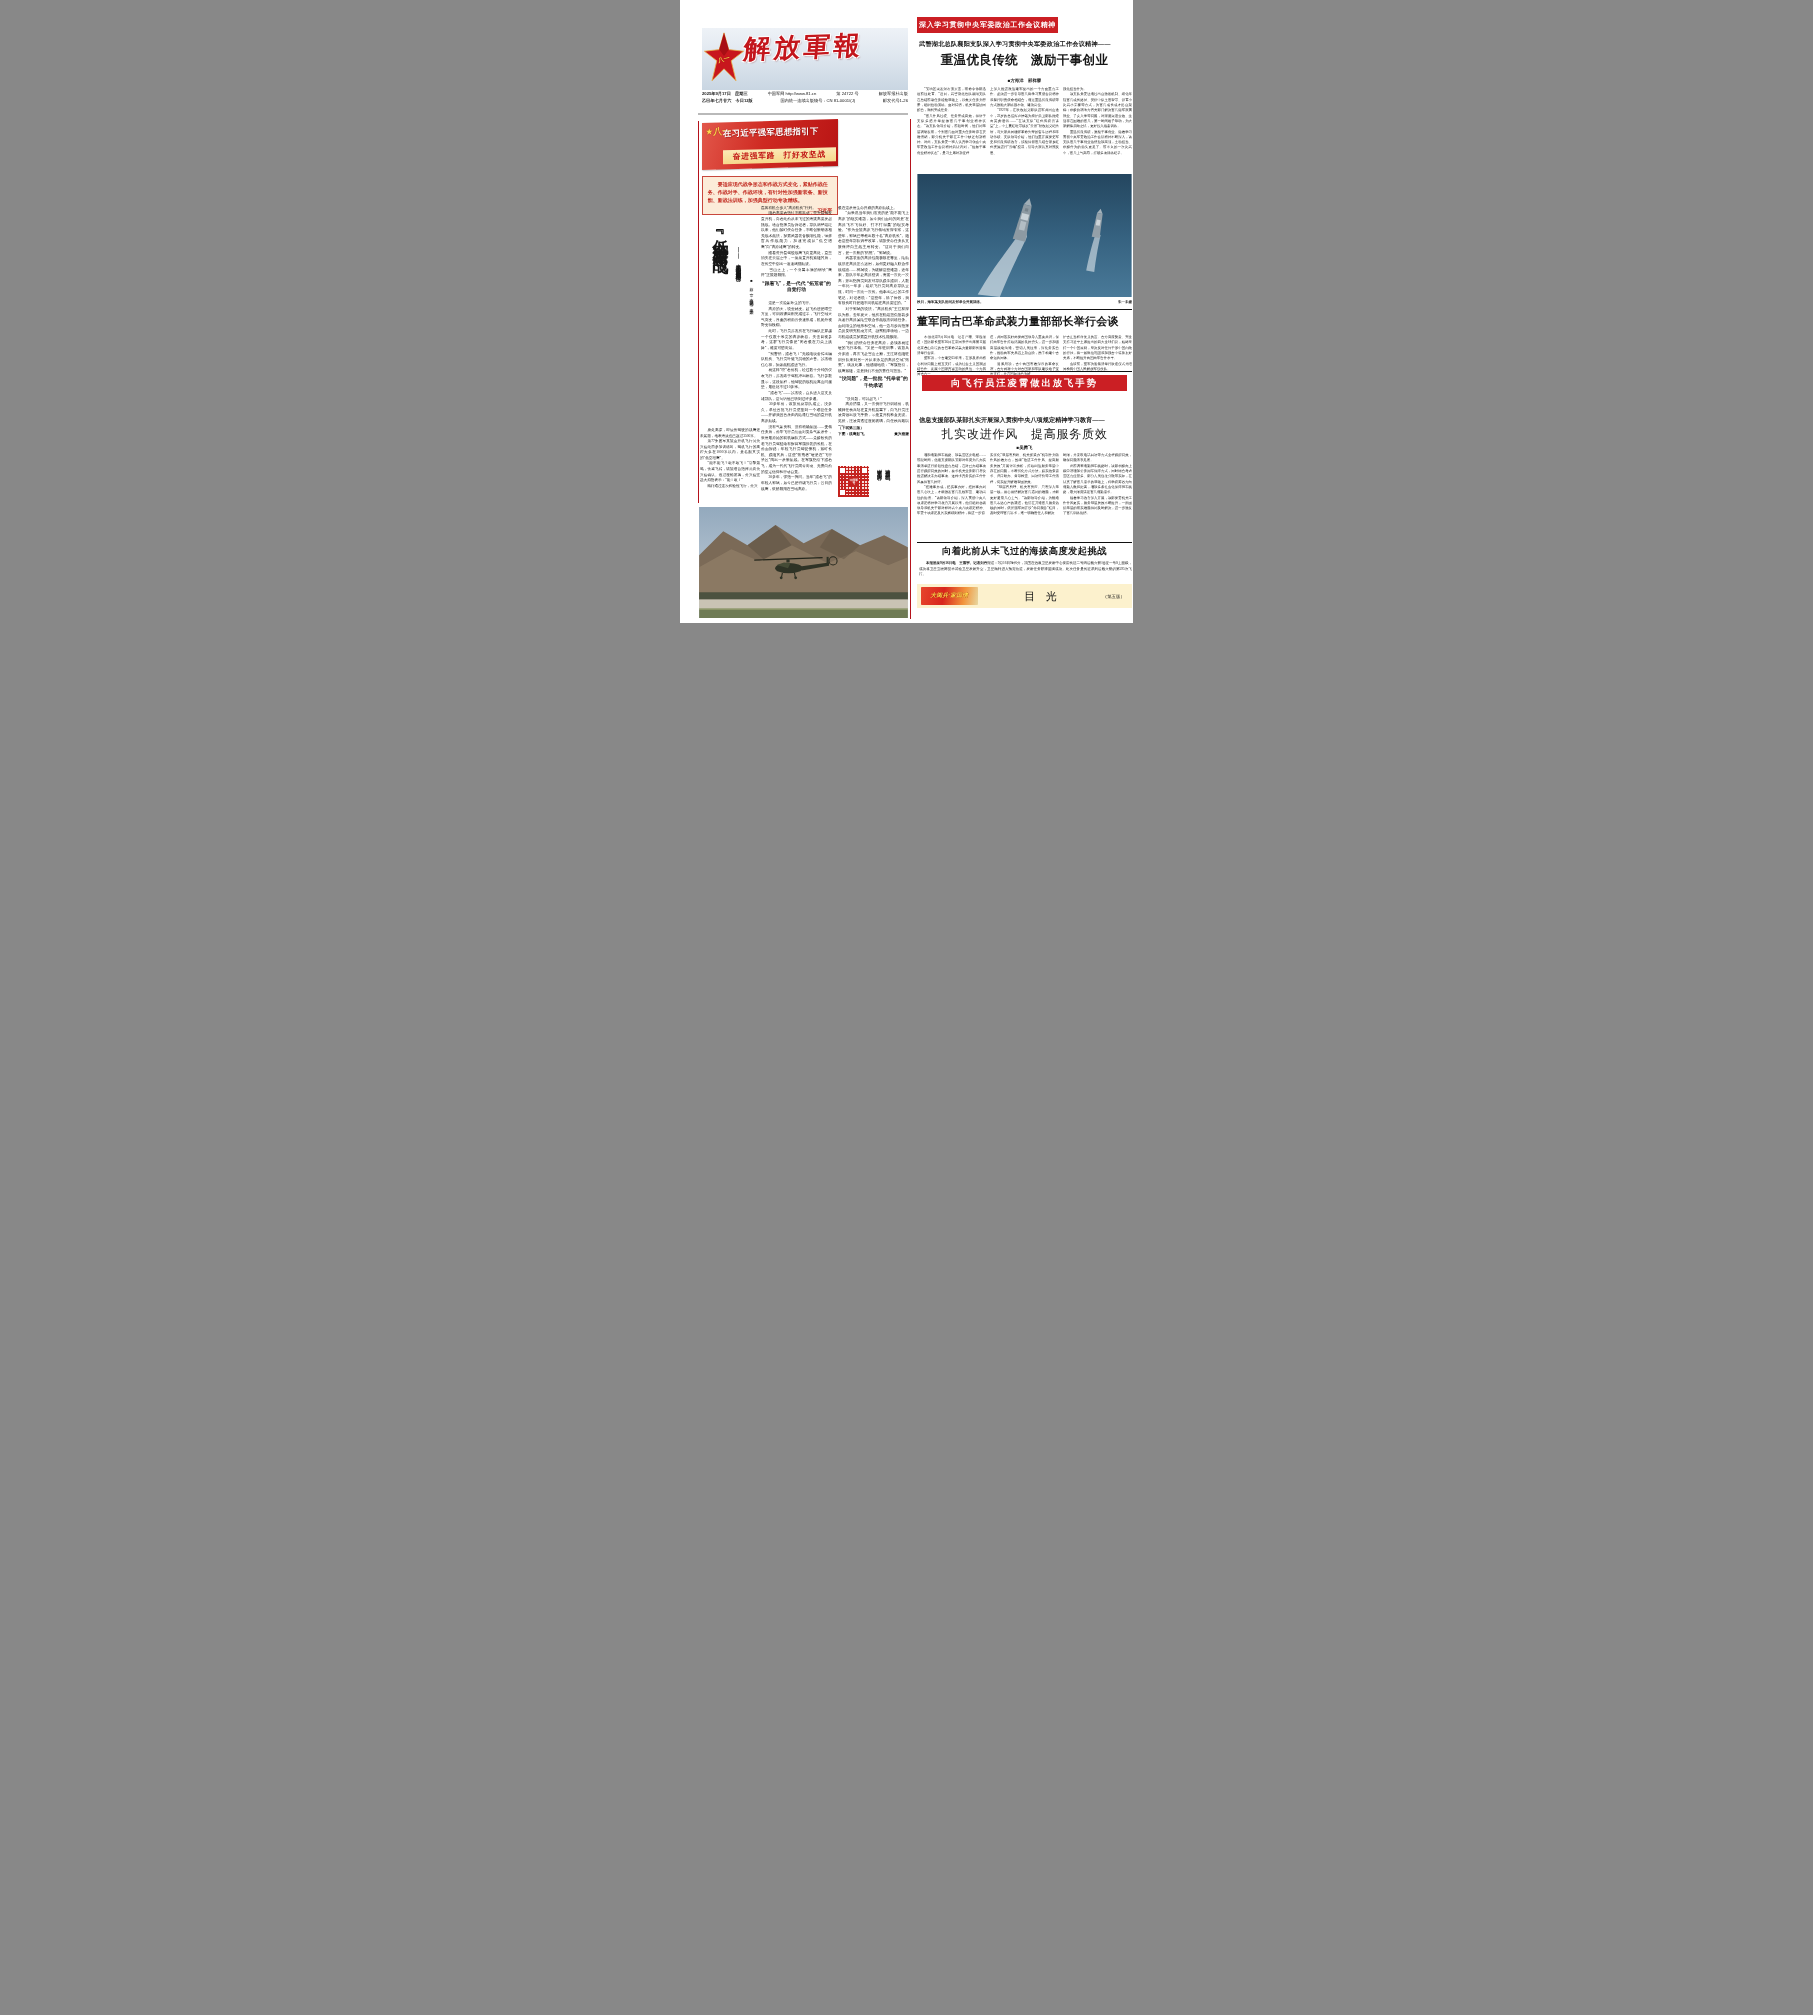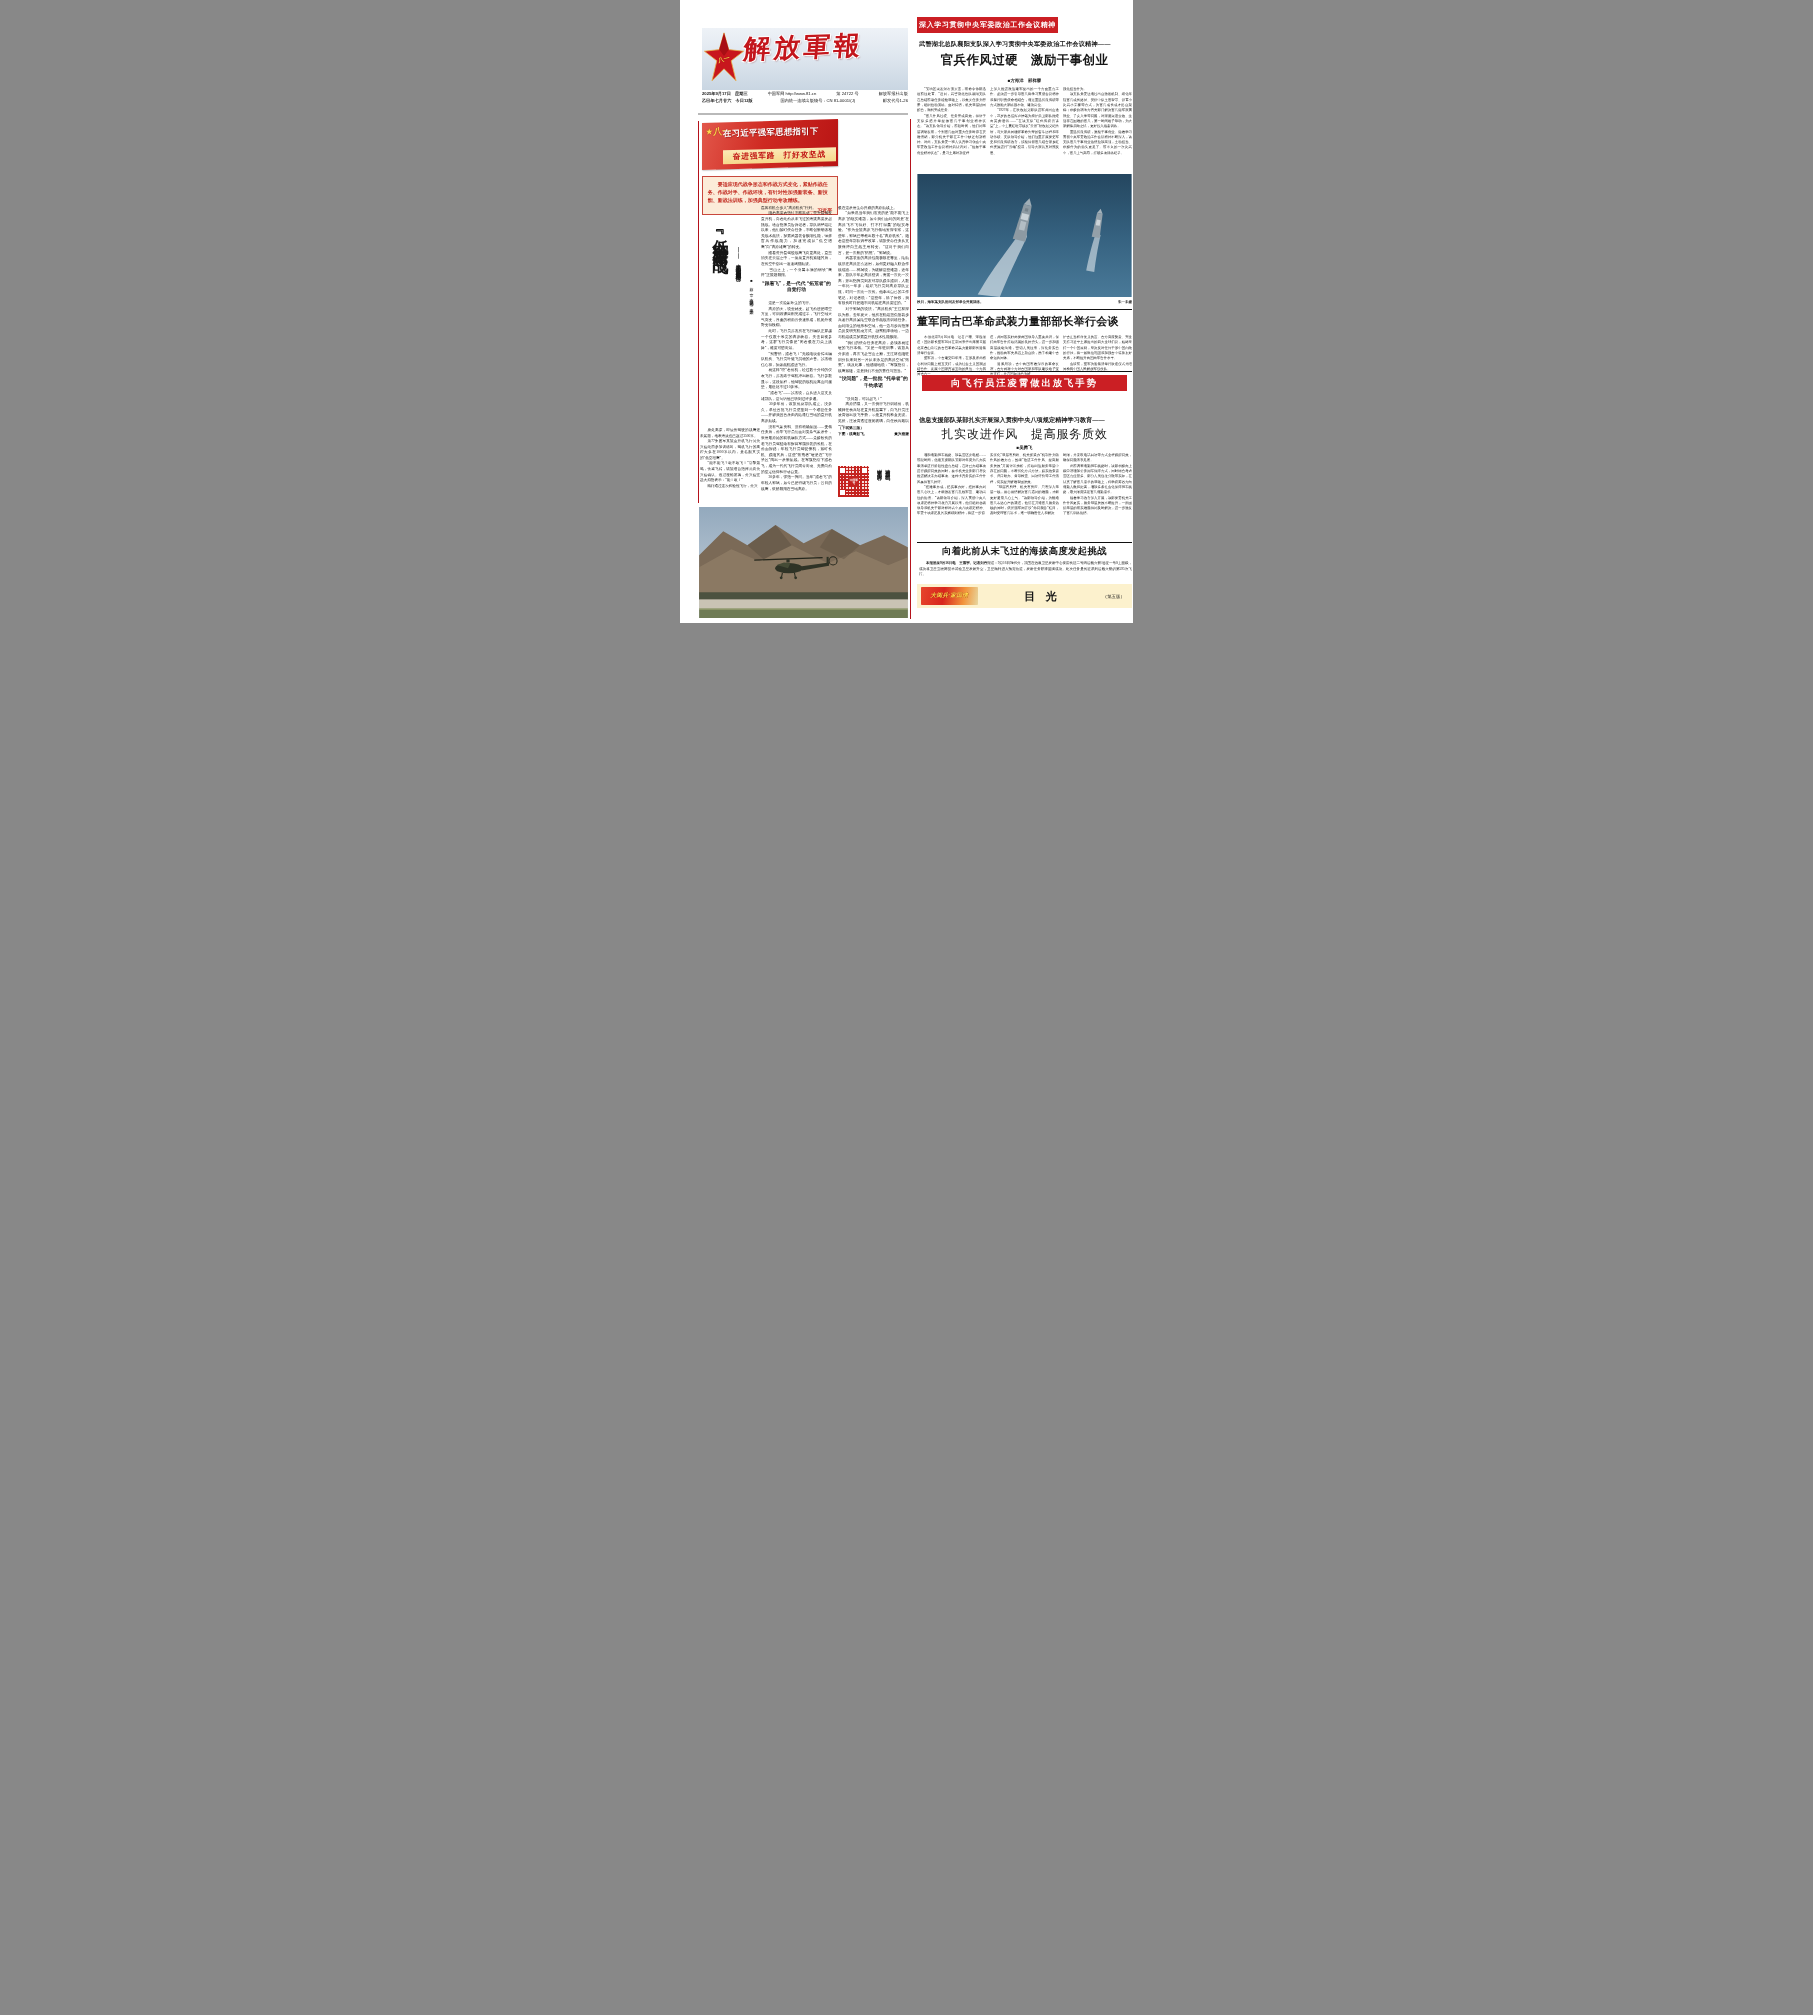--- a/index.html
+++ b/index.html
@@ -94,21 +94,21 @@
   .r3c1{left:237px;top:453px;} .r3c2{310px;top:453px;left:310px;} .r3c3{left:383px;top:453px;}
   .rule-b4{left:237px;top:542px;width:215px;height:1px;background:#111;}
   .headline4{left:237px;top:545px;width:215px;text-align:center;font-size:9.3px;font-weight:900;letter-spacing:0.4px;}
   .satbody{left:239px;top:561px;width:213px;height:19.3px;font-size:3.5px;line-height:1.6;text-align:justify;overflow:hidden;}
   .footerbox{left:237px;top:584px;width:215px;height:24px;background:#fcf1cd;display:flex;align-items:center;}
   .minibanner{width:57px;height:18.5px;margin-left:4px;border-radius:0.8px;position:relative;overflow:hidden;
     background:linear-gradient(100deg,#e6452b 0%,#d8251c 40%,#f2953c 75%,#e8d7a0 100%);
     display:flex;align-items:center;justify-content:center;}
   .minibanner span{color:#ffd94d;font-weight:900;font-size:5.6px;font-style:italic;letter-spacing:0.4px;
     text-shadow:0.4px 0.4px 0 #8a1003;}
-  .muguang{flex:1;text-align:center;font-size:11px;font-weight:700;letter-spacing:10.5px;text-indent:10.5px;}
+  .muguang{flex:1;text-align:center;font-size:11px;font-weight:400;letter-spacing:10.5px;text-indent:10.5px;}
   .pageref{margin-right:7.3px;font-size:4.4px;}
 </style>
 </head>
 <body>
 
 <div class="page">
 
   <div class="abs masthead">
     <div class="star-wrap">
       <svg width="40" height="52" viewBox="0 0 100 130">
@@ -235,21 +235,21 @@
         <line x1="22" y1="14" x2="24" y2="24" stroke="#23261c" stroke-width="2.5"></line>
         <circle cx="-11" cy="26" r="3.5"></circle>
           <circle cx="25" cy="26" r="3.5"></circle>
         <rect x="2" y="-20" width="8" height="8" fill="#2f3326"></rect>
       </g>
     </svg>
   </div>
 
   <div class="abs banner1 sans">深入学习贯彻中央军委政治工作会议精神</div>
   <div class="abs kicker1 sans">武警湖北总队襄阳支队深入学习贯彻中央军委政治工作会议精神——</div>
-  <div class="abs headline1 sans">官兵作风过硬　激励干事创业</div>
+  <div class="abs headline1 sans">重温优良传统　激励干事创业</div>
   <div class="abs byline1">■方海洋　郭祥霖</div>
   <div class="abs rcol r1c1 jt">　　“某地区突发泥石流灾害，现命令你部迅速前往处置。”近日，武警湖北总队襄阳支队在总结前期任务经验基础上，以救灾任务为背景，组织拉动演练。面对特情，机关基层协同配合，顺利完成任务。
 　　“官兵作风过硬、任务完成高效，得益于支队多措并举提振官兵干事创业精神状态。”该支队领导介绍，前段时间，他们到基层调研发现，个别官兵面对重大任务时存在畏难情绪，部分机关干部在工作中缺乏创新精神。对此，支队党委一班人认真学习领会中央军委政治工作会议精神后认识到，“提振干事创业精神状态”，是习主席对新征程</div>
   <div class="abs rcol r1c2 jt">上深入推进政治建军提出的一个方面重点工作。必须进一步引导官兵将学习贯彻会议精神和履行职责使命相结合，通过重温优良传统等方式激励大家练强本领、建功岗位。
 　　“1927年，在秋收起义部队进军井冈山途中，22岁的总指挥卢德铭为掩护后卫部队撤退而英勇牺牲……”在该支队“红色传统云讲堂”上，中士夏红旺带战友“云游”秋收起义纪念馆，与大家共同缅怀革命先辈的奋斗历程和丰功伟绩。支队领导介绍，他们注重开展党史军史和优良传统教育，鼓励休假官兵结合家乡红色资源进行“云端”授课，引导大家认真对照反思、</div>
   <div class="abs rcol r1c3 jt">强化担当作为。
 　　该支队党委还通过出台激励机制、细化年轻官兵成长路径、安排中队主官帮带、设置小比武小竞赛等方式，为官兵成长成才搭台架梯；积极协调地方有关部门解决官兵随军家属就业、子女入学等问题，对家庭突遭变故、生活存在困难的官兵，第一时间给予帮助，为大家解除后顾之忧，更好投入战备训练。
 　　重温优良传统，激励干事创业。随着学习贯彻中央军委政治工作会议精神不断深入，该支队官兵干事创业热情愈加高涨，主动担当、积极作为的劲头更足了。前不久的一次比武中，官兵士气高昂，打破多项训练纪录。</div>
 
   <div class="abs shipphoto">

